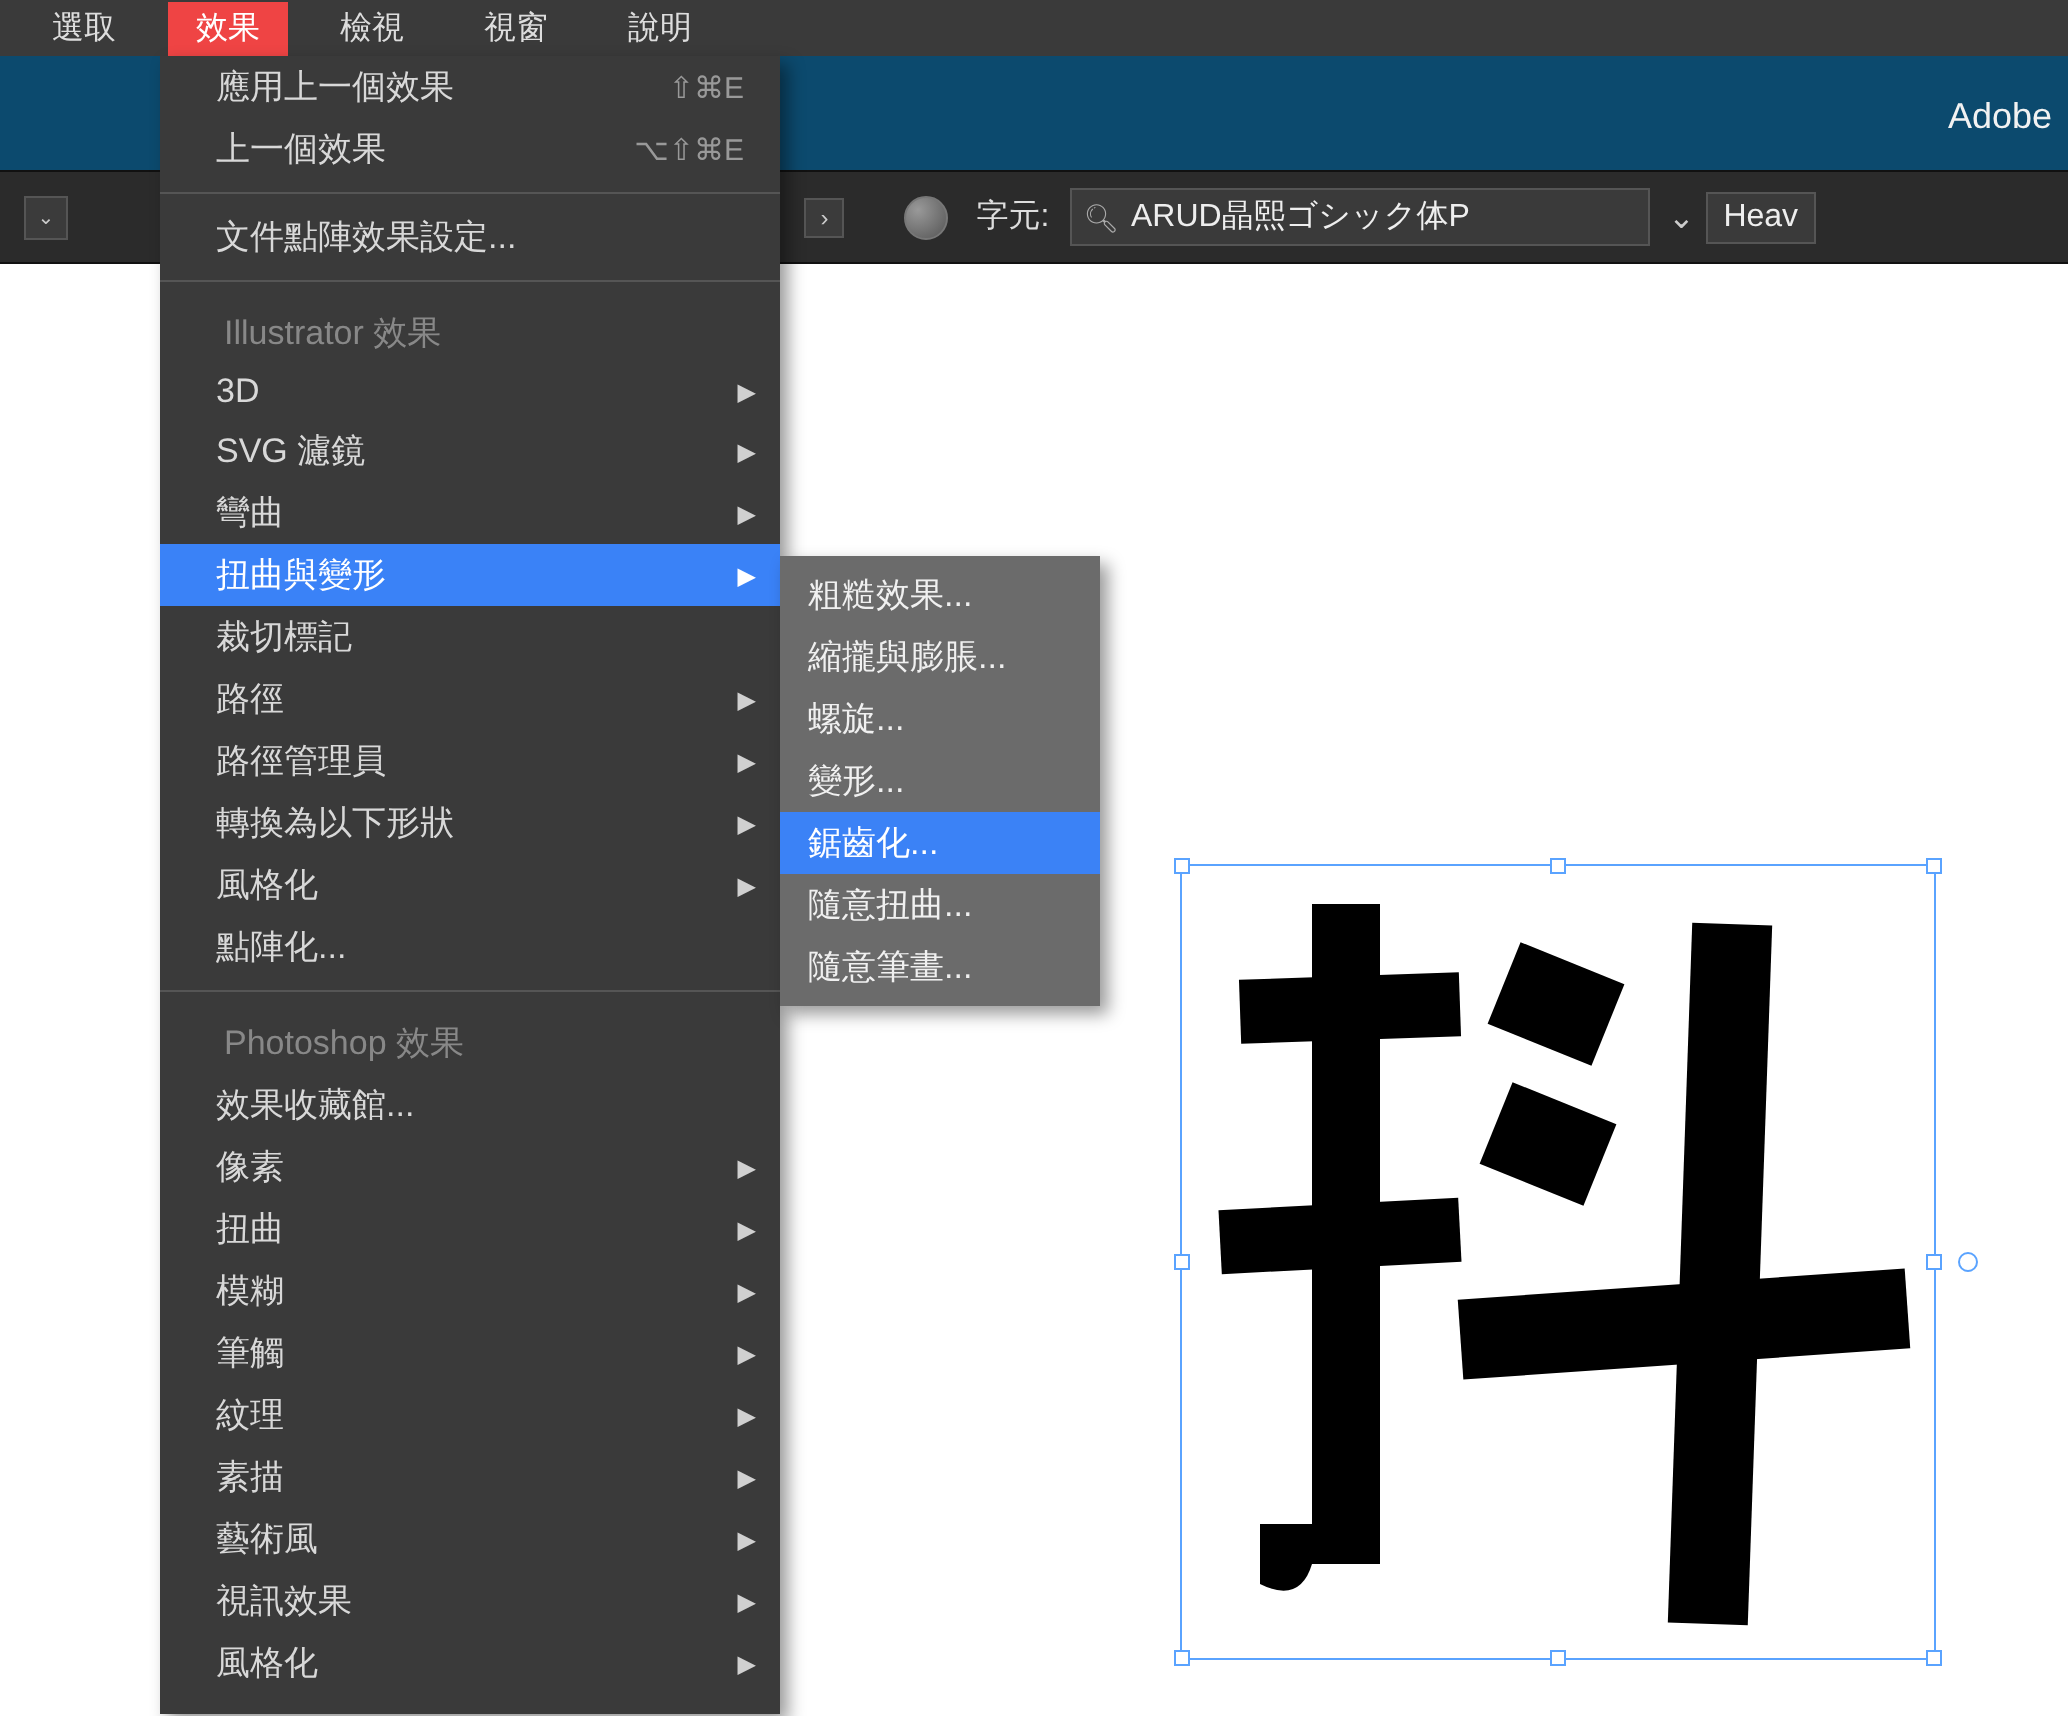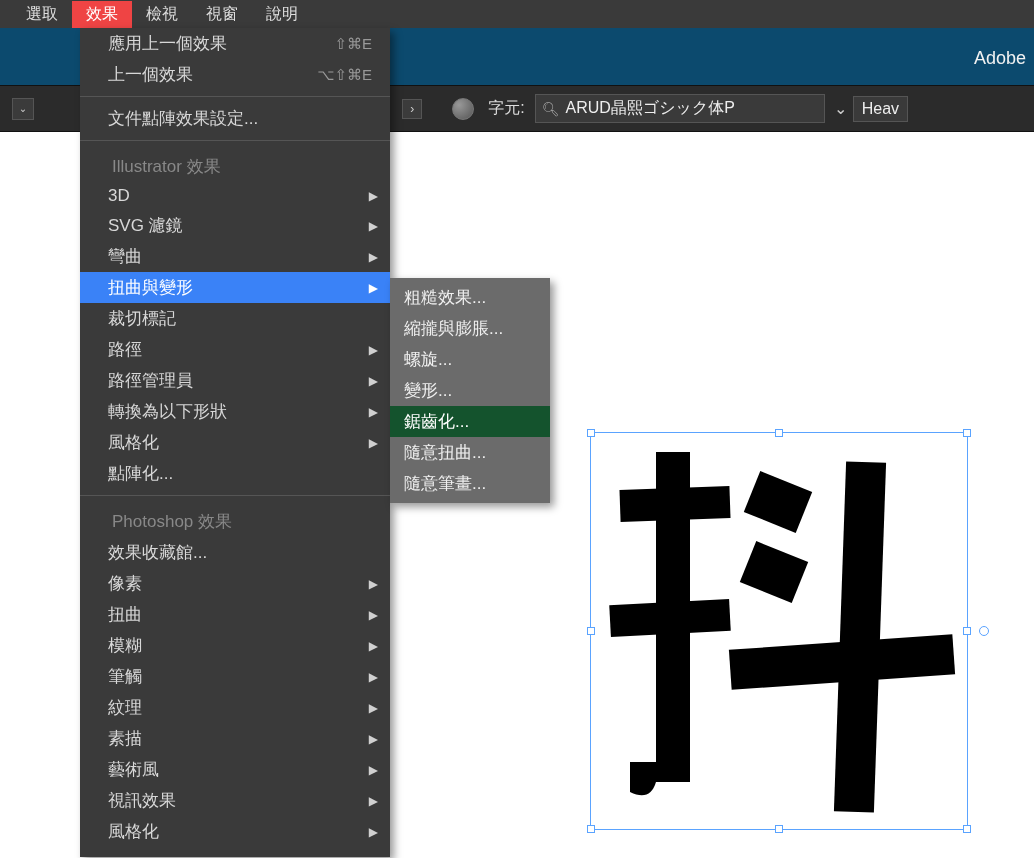--- a/index.html
+++ b/index.html
@@ -6,20 +6,21 @@
 body { width: 1034px; height: 858px; background: #fff; overflow: hidden; position: relative; }
 
 .menubar {
   background: #3a3a3a;
   height: 28px;
   display: flex;
   align-items: center;
   padding-left: 12px;
   color: #ddd;
   font-size: 16px;
+  gap: 12px;
 }
 .menu-top {
   padding: 3px 14px;
   cursor: default;
 }
 .menu-top.active {
   background: #ef4444;
   color: #fff;
 }
 
@@ -146,21 +147,21 @@
   color: #f0f0f0;
   font-size: 17px;
   z-index: 101;
   box-shadow: 4px 4px 8px rgba(0,0,0,0.4);
   padding: 4px 0;
 }
 .sub-item {
   padding: 4px 14px;
 }
 .sub-item.highlight {
-  background: #14532d;
+  background: #3b82f6;
   color: #fff;
 }
 
 .canvas {
   position: absolute;
   top: 132px;
   left: 0;
   right: 0;
   bottom: 0;
   background: #fff;

